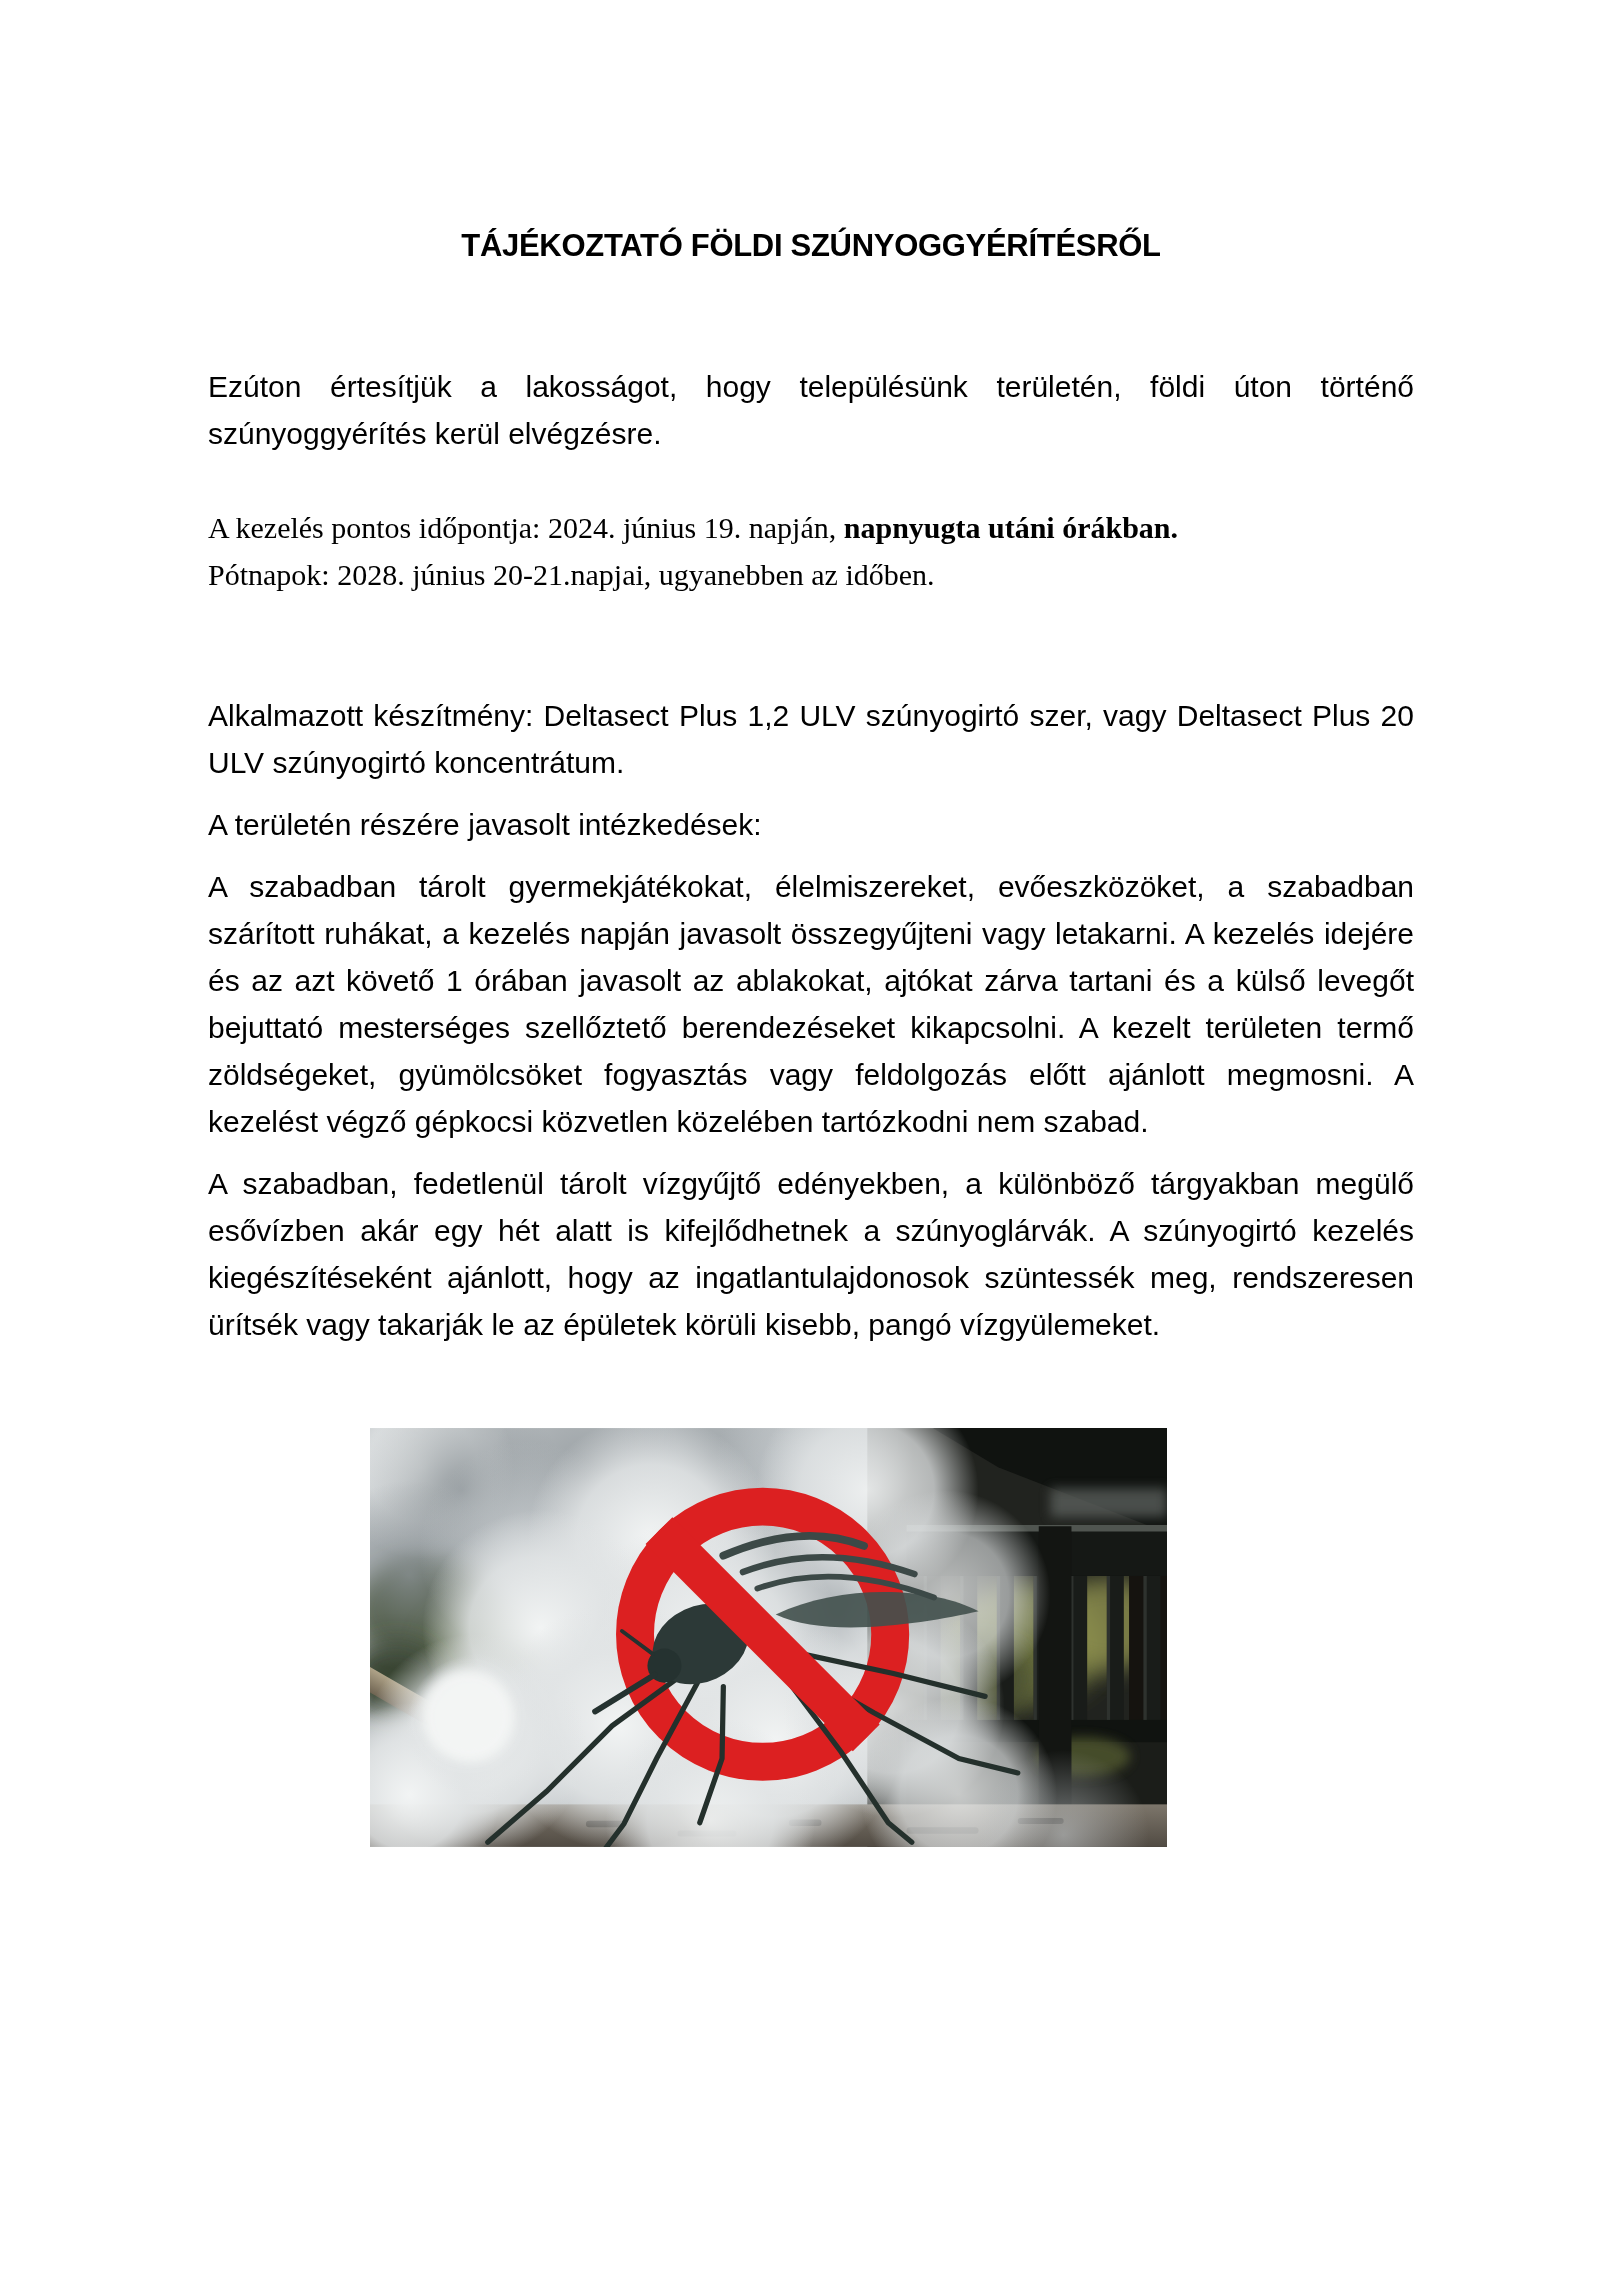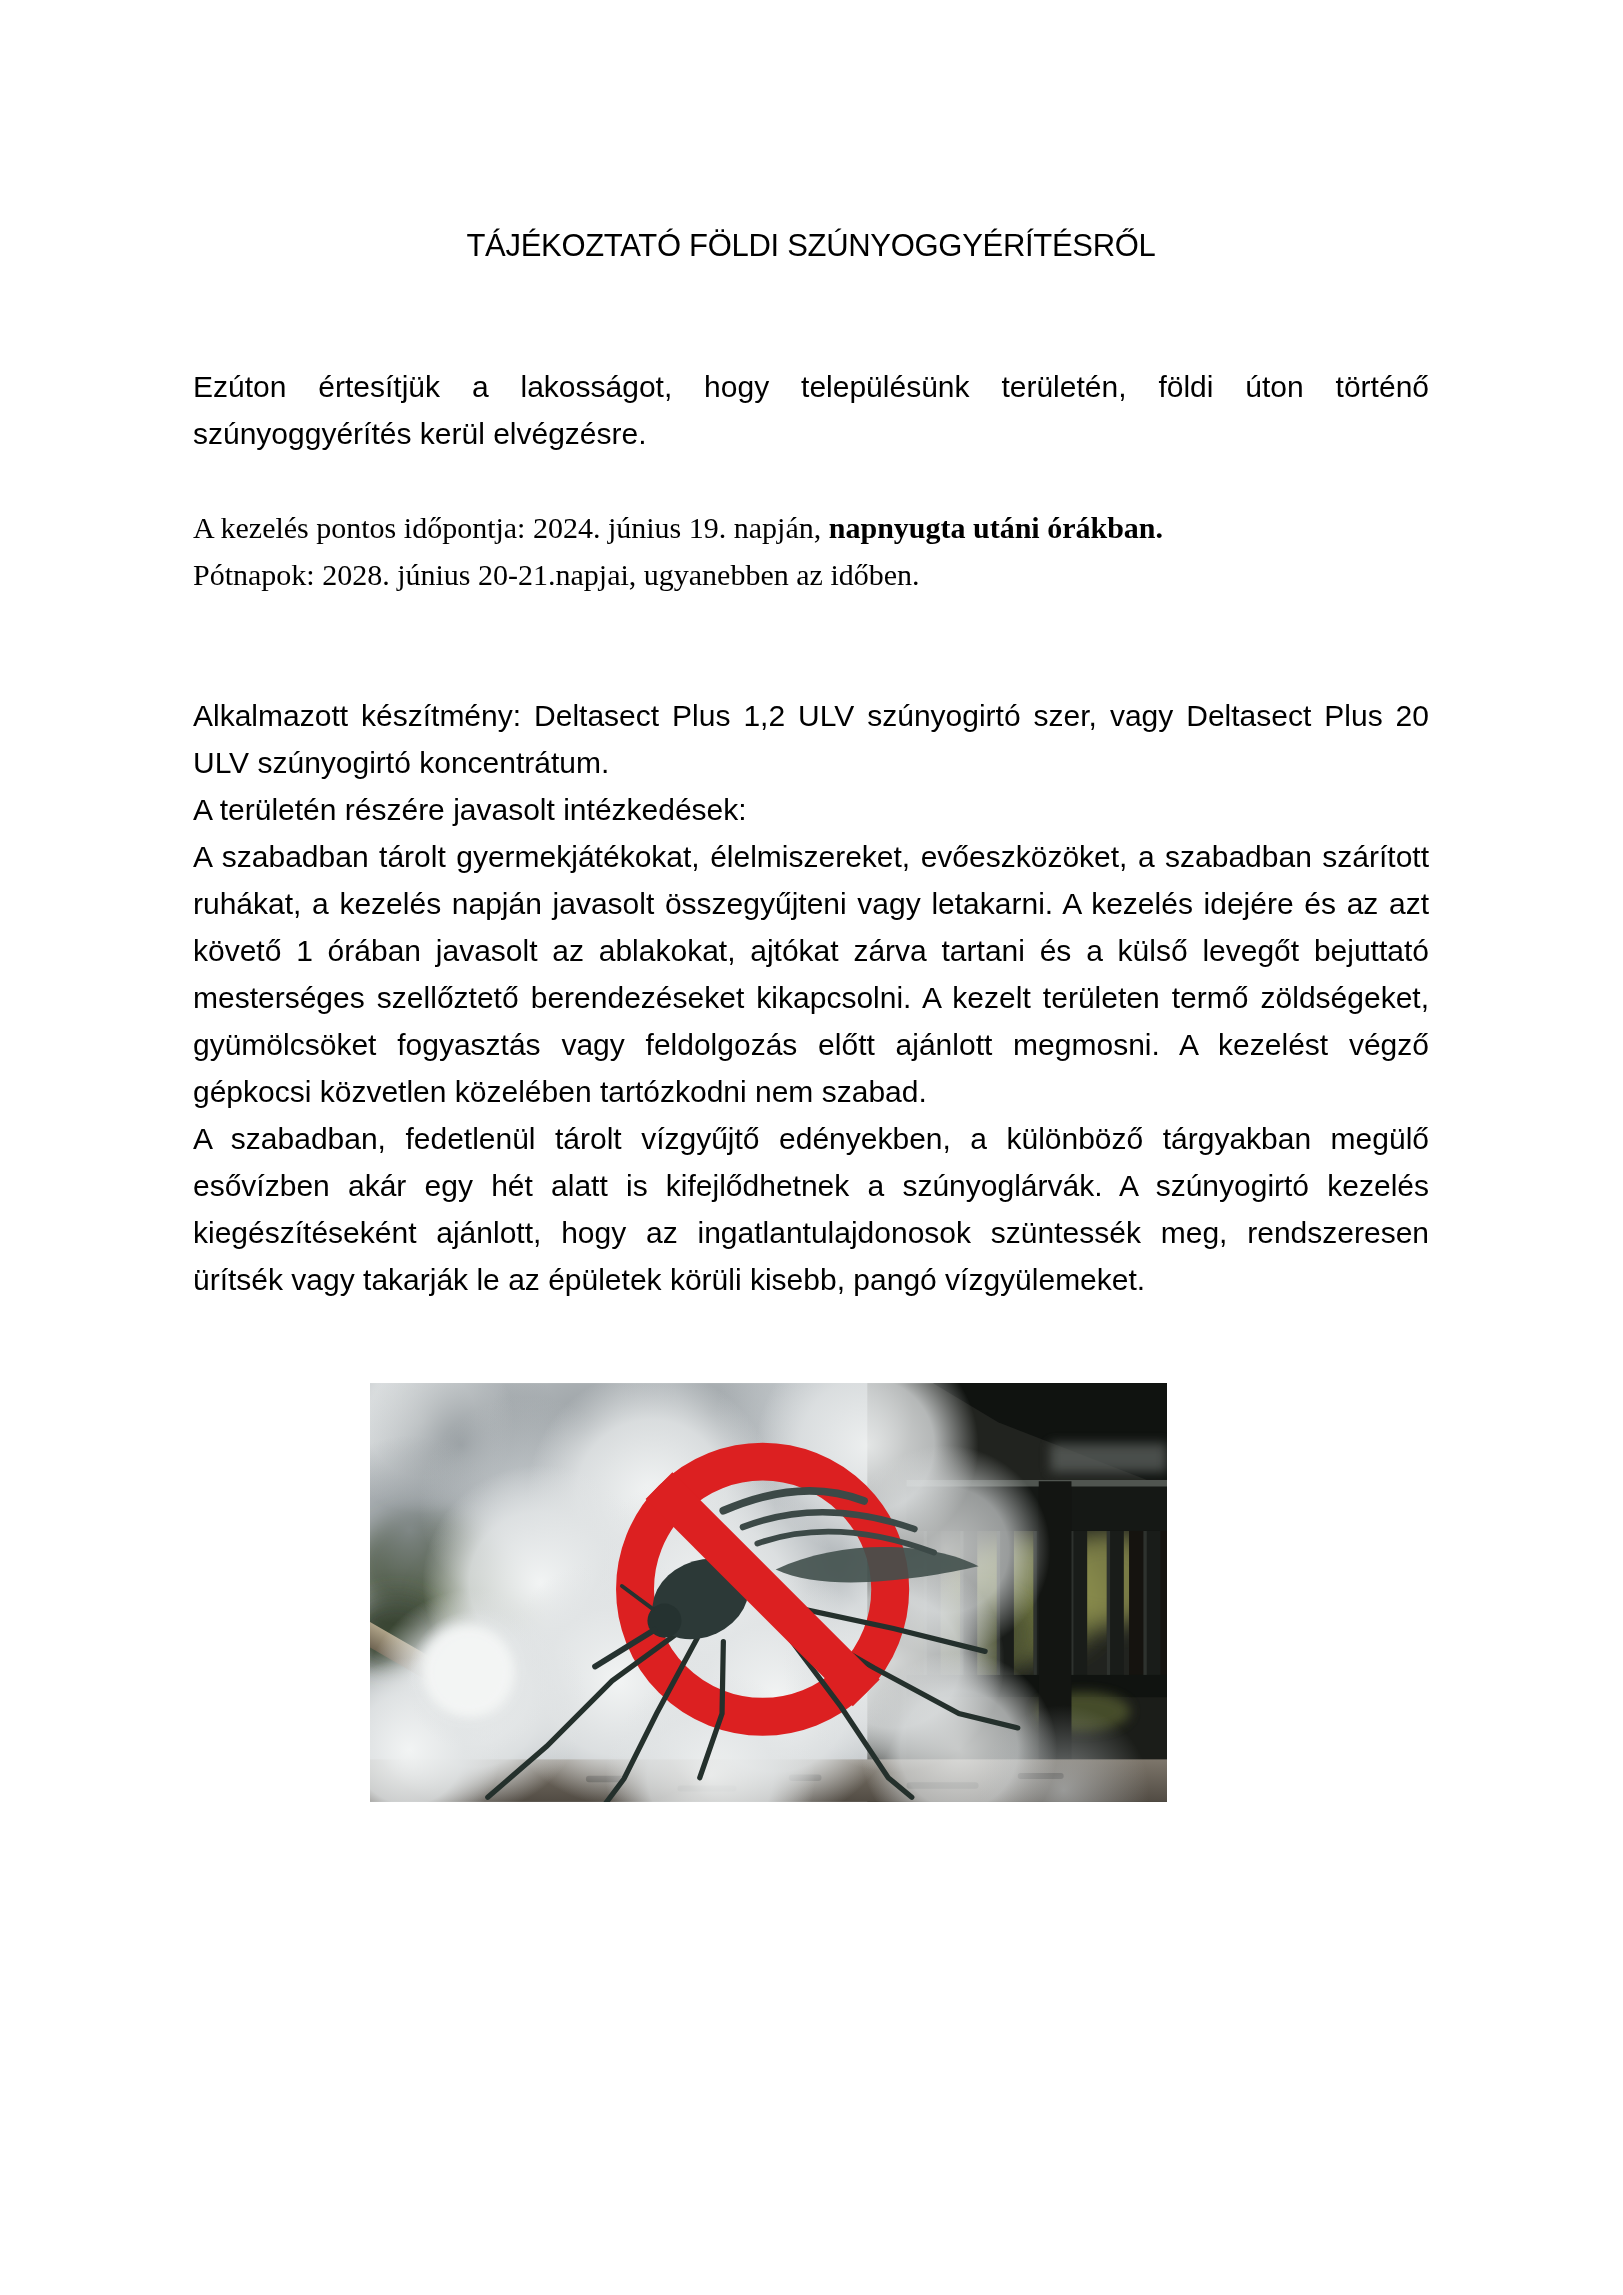--- a/index.html
+++ b/index.html
@@ -12,25 +12,25 @@
     padding: 222px 194px 0 193px;
     font-family: "Liberation Sans", "DejaVu Sans", sans-serif;
     color: #000000;
     font-size: 30px;
     line-height: 47px;
   }
   .title {
     margin: 0 0 94px 0;
     font-size: 31px;
     line-height: 47px;
-    font-weight: normal;
+    font-weight: bold;
     text-align: center;
     letter-spacing: -0.3px;
   }
-  .page p { margin: 0; text-align: justify; }
+  .page p { margin: 15px; text-align: justify; }
   .mb1 { margin-bottom: 47px !important; }
   .mb2 { margin-bottom: 94px !important; font-family: Liberation Serif, serif; }
   .photo-figure {
     margin: 80px 0 0 177px;
     width: 797px;
     height: 419px;
   }
   .photo-figure svg { display: block; }
   strong { font-weight: bold; }
 </style>

